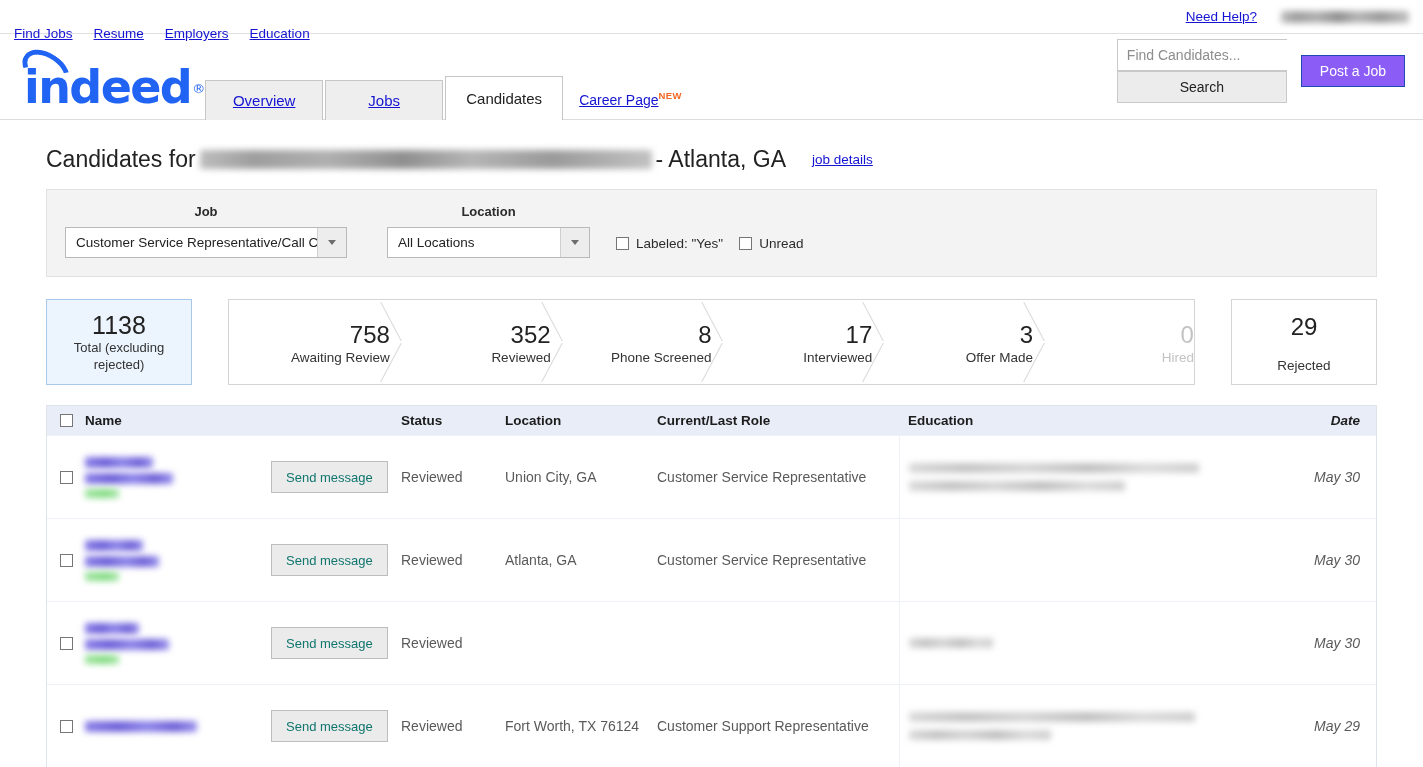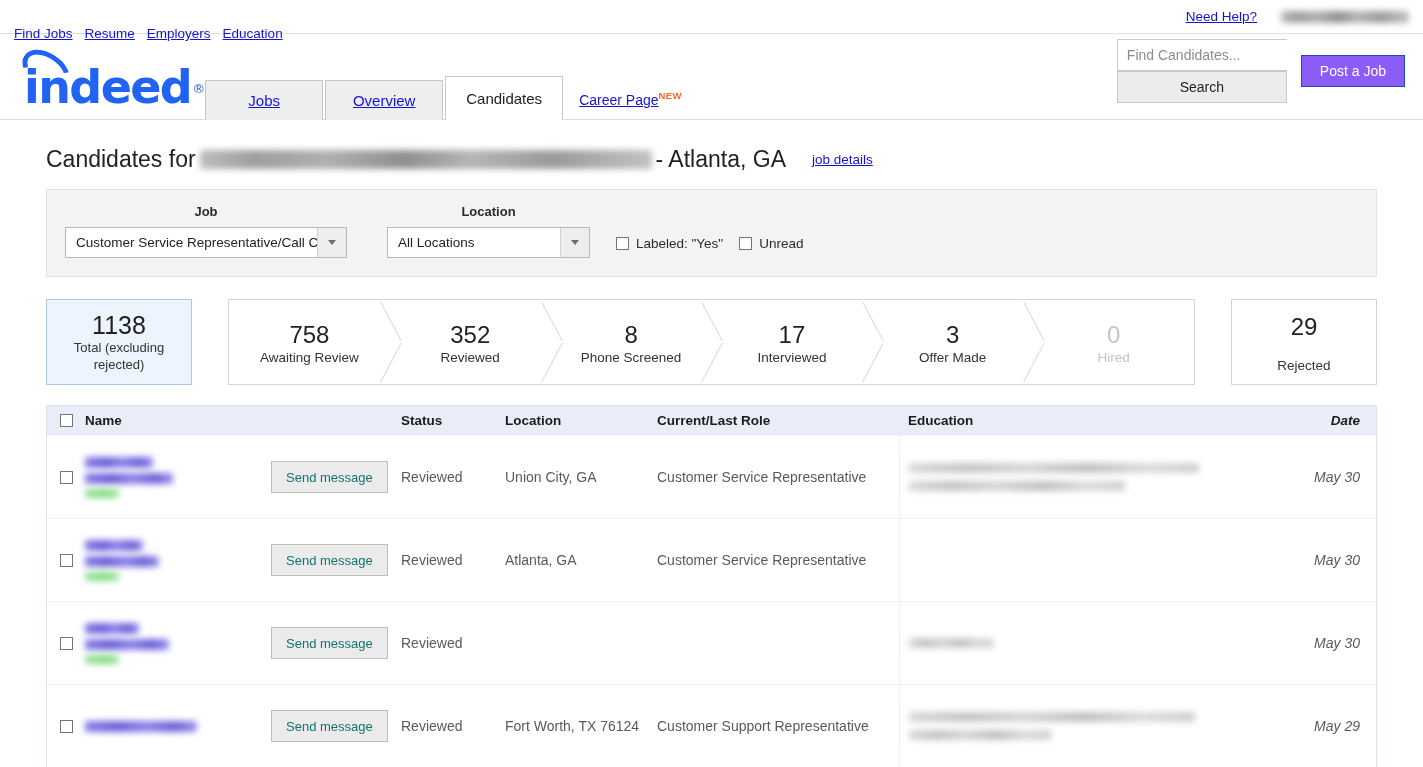--- a/index.html
+++ b/index.html
@@ -15,21 +15,21 @@
   
   .topbar {
     height: 34px;
     border-bottom: 1px solid #e0e0e0;
     display: flex;
     align-items: center;
     padding: 0 12px 0 10px;
     font-size: 13px;
     background: #fff;
   }
-  .topbar-left { display: flex; align-items: center; gap: 12px; padding-left: 4px; margin-top: 34px; }
+  .topbar-left { display: flex; align-items: center; gap: 21px; padding-left: 4px; margin-top: 34px; }
   .topbar-right { margin-left: auto; display: flex; align-items: center; gap: 24px; }
   .tlink {
     color: #1414d2;
     text-decoration: underline;
     font-size: 13.5px;
     cursor: pointer;
     white-space: nowrap;
   }
   .blurtext {
     display: inline-block;
@@ -251,21 +251,21 @@
     border: 1px solid #d5d5d5;
     display: flex;
     background: #fff;
     position: relative;
     overflow: hidden;
   }
   .stage {
     flex: 1;
     position: relative;
     display: flex; flex-direction: column;
-    align-items: center; justify-content: center;
+    align-items: flex-end; justify-content: center;
   }
   .stage .num { font-size: 24px; color: #222; line-height: 30px; }
   .stage .lbl { font-size: 13.5px; color: #333; }
   .stage.muted .num, .stage.muted .lbl { color: #c3c3c3; }
   .stage + .stage::before,
   .stage + .stage::after {
     content: "";
     position: absolute;
     left: -21px;
     width: 44px;
@@ -373,24 +373,24 @@
   <div class="logo-wrap">
     <div class="logo">
       <span class="swoosh"></span>
       <span>indeed</span>
       <span class="reg">®</span>
     </div>
   </div>
 
   <div class="tabs">
     <div class="tab">
+      <a>Overview</a>
+    </div>
+    <div class="tab">
       <a>Jobs</a>
-    </div>
-    <div class="tab">
-      <a>Overview</a>
     </div>
     <div class="tab active">
       <span>Candidates</span>
     </div>
   </div>
 
   <div class="career">
     <a>Career Page</a><sup>NEW</sup>
   </div>
 

